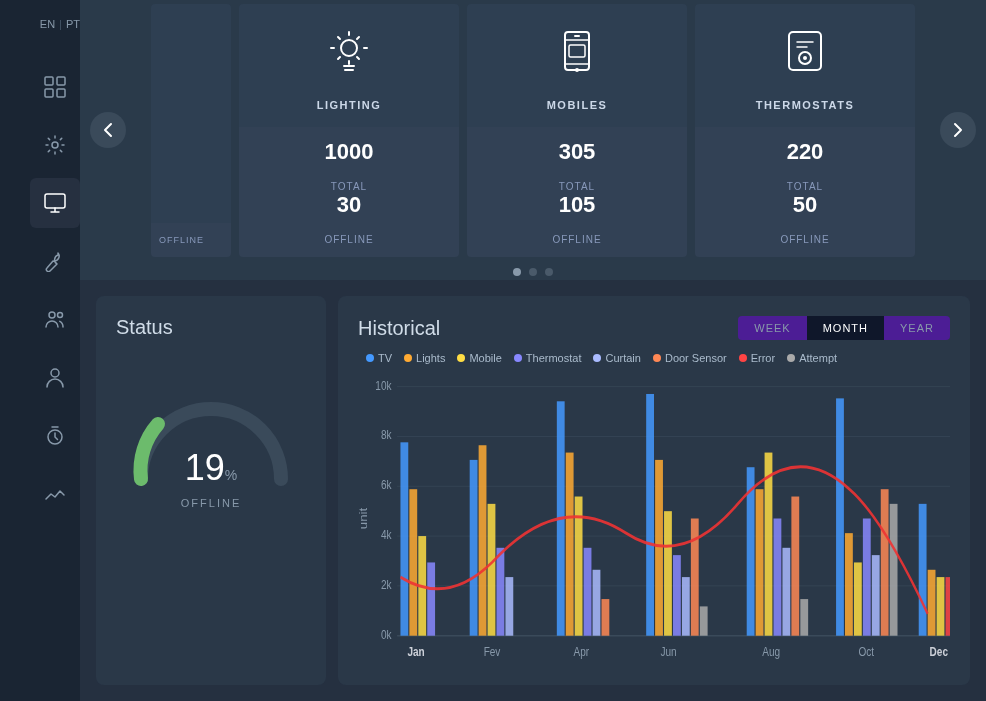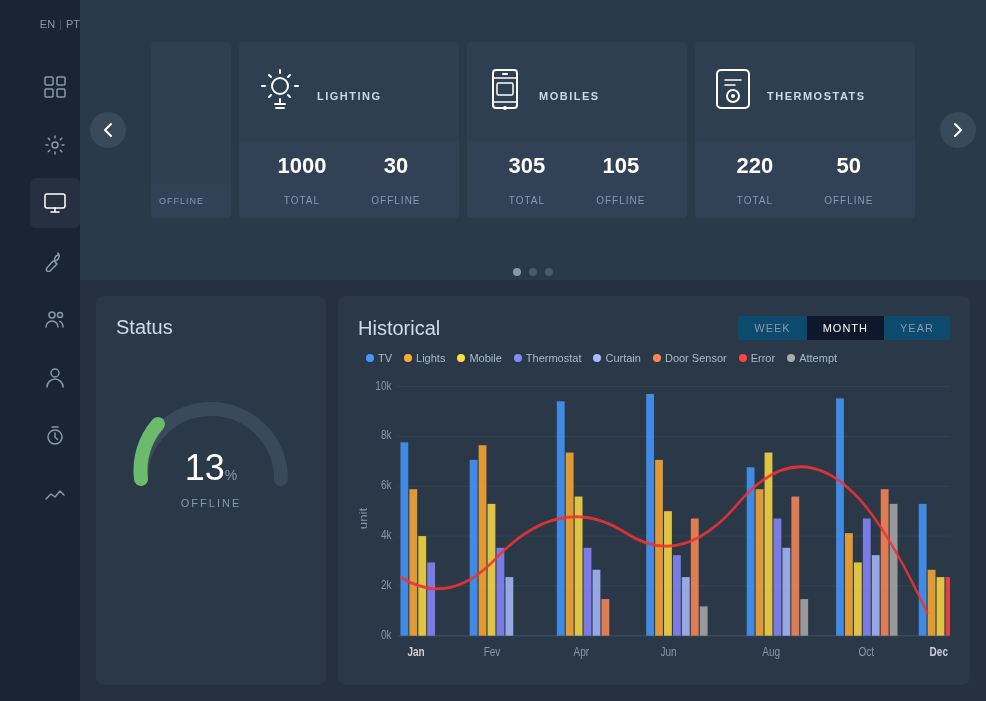--- a/index.html
+++ b/index.html
@@ -99,41 +99,42 @@
       flex: 1;
       max-width: 220px;
       display: flex;
       flex-direction: column;
       margin: 0 4px;
     }
     .device-card-top {
       background: #2e3f52;
       padding: 24px 16px 16px;
       display: flex;
-      flex-direction: row;
+      flex-direction: column;
       align-items: center;
       gap: 12px;
       border-radius: 4px 4px 0 0;
     }
     .device-icon-wrap {
       font-size: 36px;
       color: #fff;
     }
     .device-label {
       font-size: 11px;
       letter-spacing: 1.5px;
       color: #ccd8e8;
       font-weight: 600;
     }
     .device-card-bottom {
       background: #324155;
       padding: 12px 16px;
       display: flex;
       justify-content: space-around;
       border-radius: 0 0 4px 4px;
+      flex-direction: column;
     }
     .stat-item { text-align: center; }
     .stat-value { font-size: 22px; font-weight: 600; color: #fff; }
     .stat-label { font-size: 10px; letter-spacing: 1px; color: #8899bb; margin-top: 16px; }
 
     
     .partial-card {
       width: 80px;
       flex-shrink: 0;
       display: flex;
@@ -246,21 +247,21 @@
       font-size: 20px;
       font-weight: 300;
       color: #d0dce8;
     }
     .time-buttons {
       display: flex;
       gap: 0;
     }
     .time-btn {
       padding: 6px 16px;
-      background: #0c4a6e;
+      background: #4c1d95;
       color: #8899aa;
       font-size: 11px;
       letter-spacing: 1px;
       cursor: pointer;
       border: none;
     }
     .time-btn.active {
       background: #0f172a;
       color: #fff;
     }
@@ -470,21 +471,21 @@
       <div class="status-title">Status</div>
 
       <div class="gauge-container">
         <svg class="gauge-svg" width="180" height="120" viewBox="0 0 180 120">
 
           <path d="M 20 110 A 70 70 0 0 1 160 110" fill="none" stroke="#3a4a5a" stroke-width="14" stroke-linecap="round"></path>
 
           <path d="M 20 110 A 70 70 0 0 1 37 55" fill="none" stroke="#6cbb6c" stroke-width="14" stroke-linecap="round"></path>
         </svg>
         <div class="gauge-value">
-          <span style="font-size:36px;font-weight:300;color:#fff;">13</span><span style="font-size:14px;color:#8899aa;">%</span>
+          <span style="font-size:36px;font-weight:300;color:#fff;">19</span><span style="font-size:14px;color:#8899aa;">%</span>
         </div>
       </div>
       <div class="gauge-sublabel">OFFLINE</div>
     </div>
 
     <div class="historical-panel">
       <div class="historical-header">
         <div class="historical-title">Historical</div>
         <div class="time-buttons">
           <button class="time-btn">WEEK</button>

